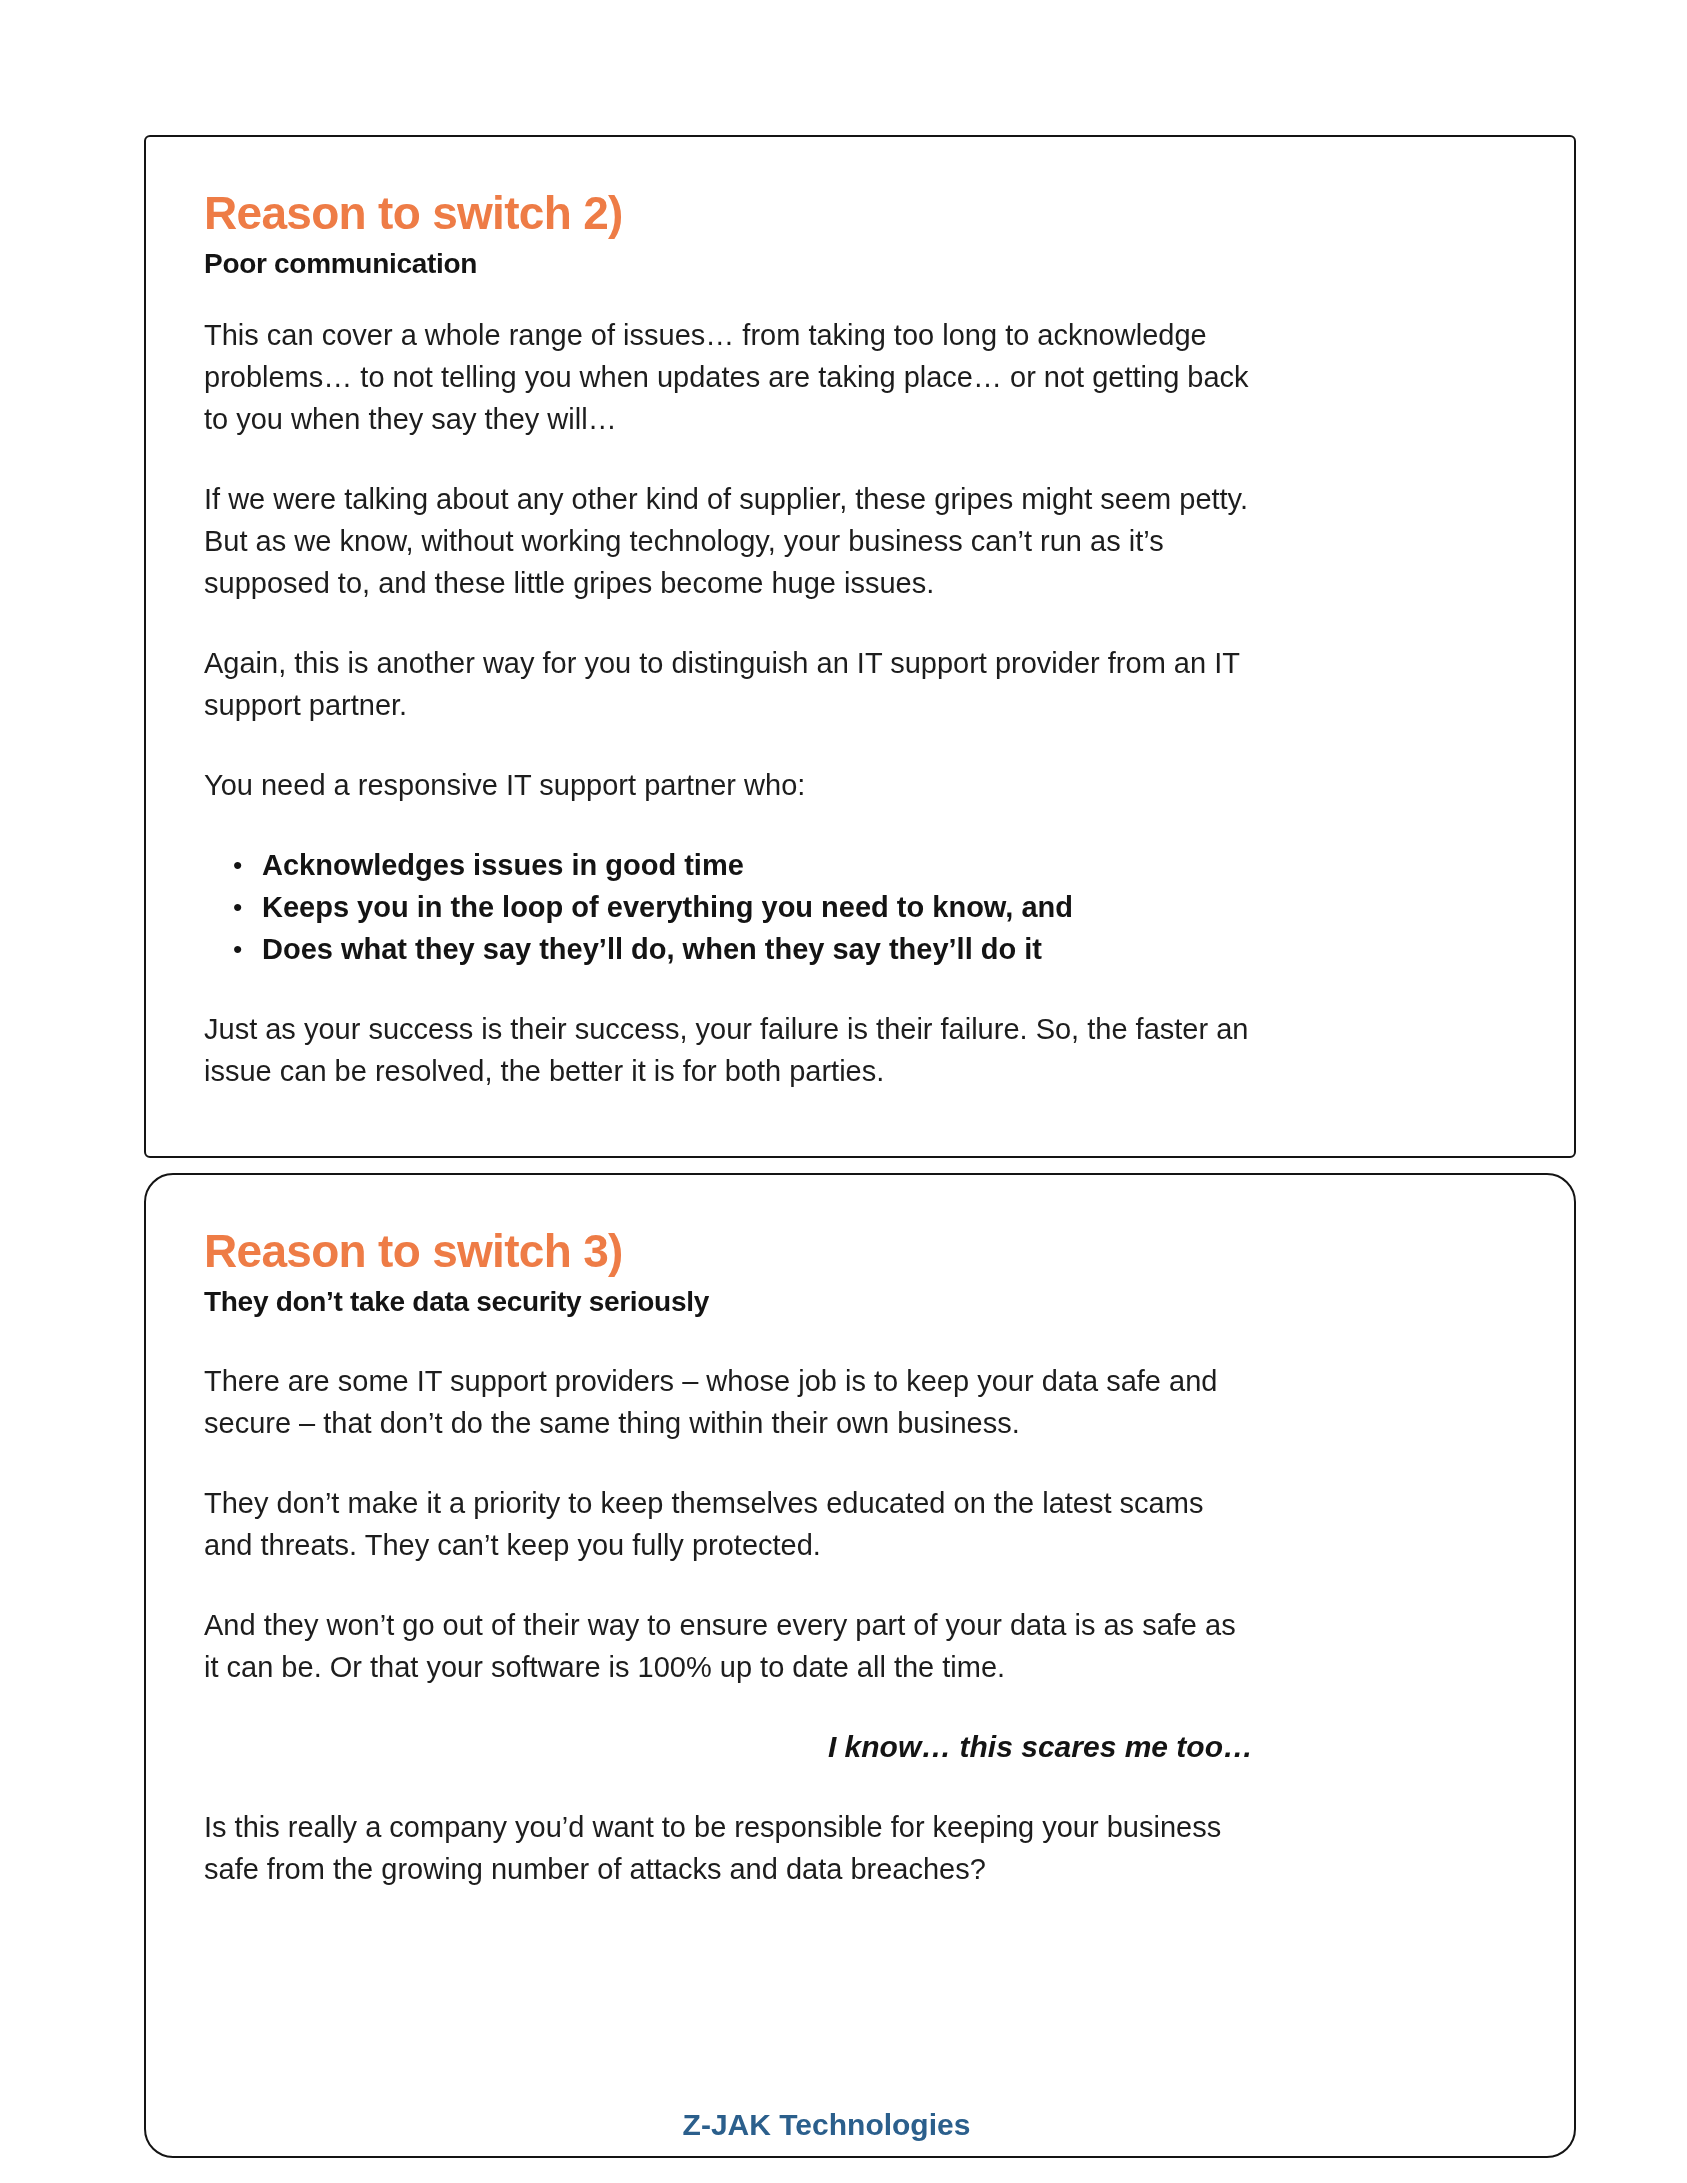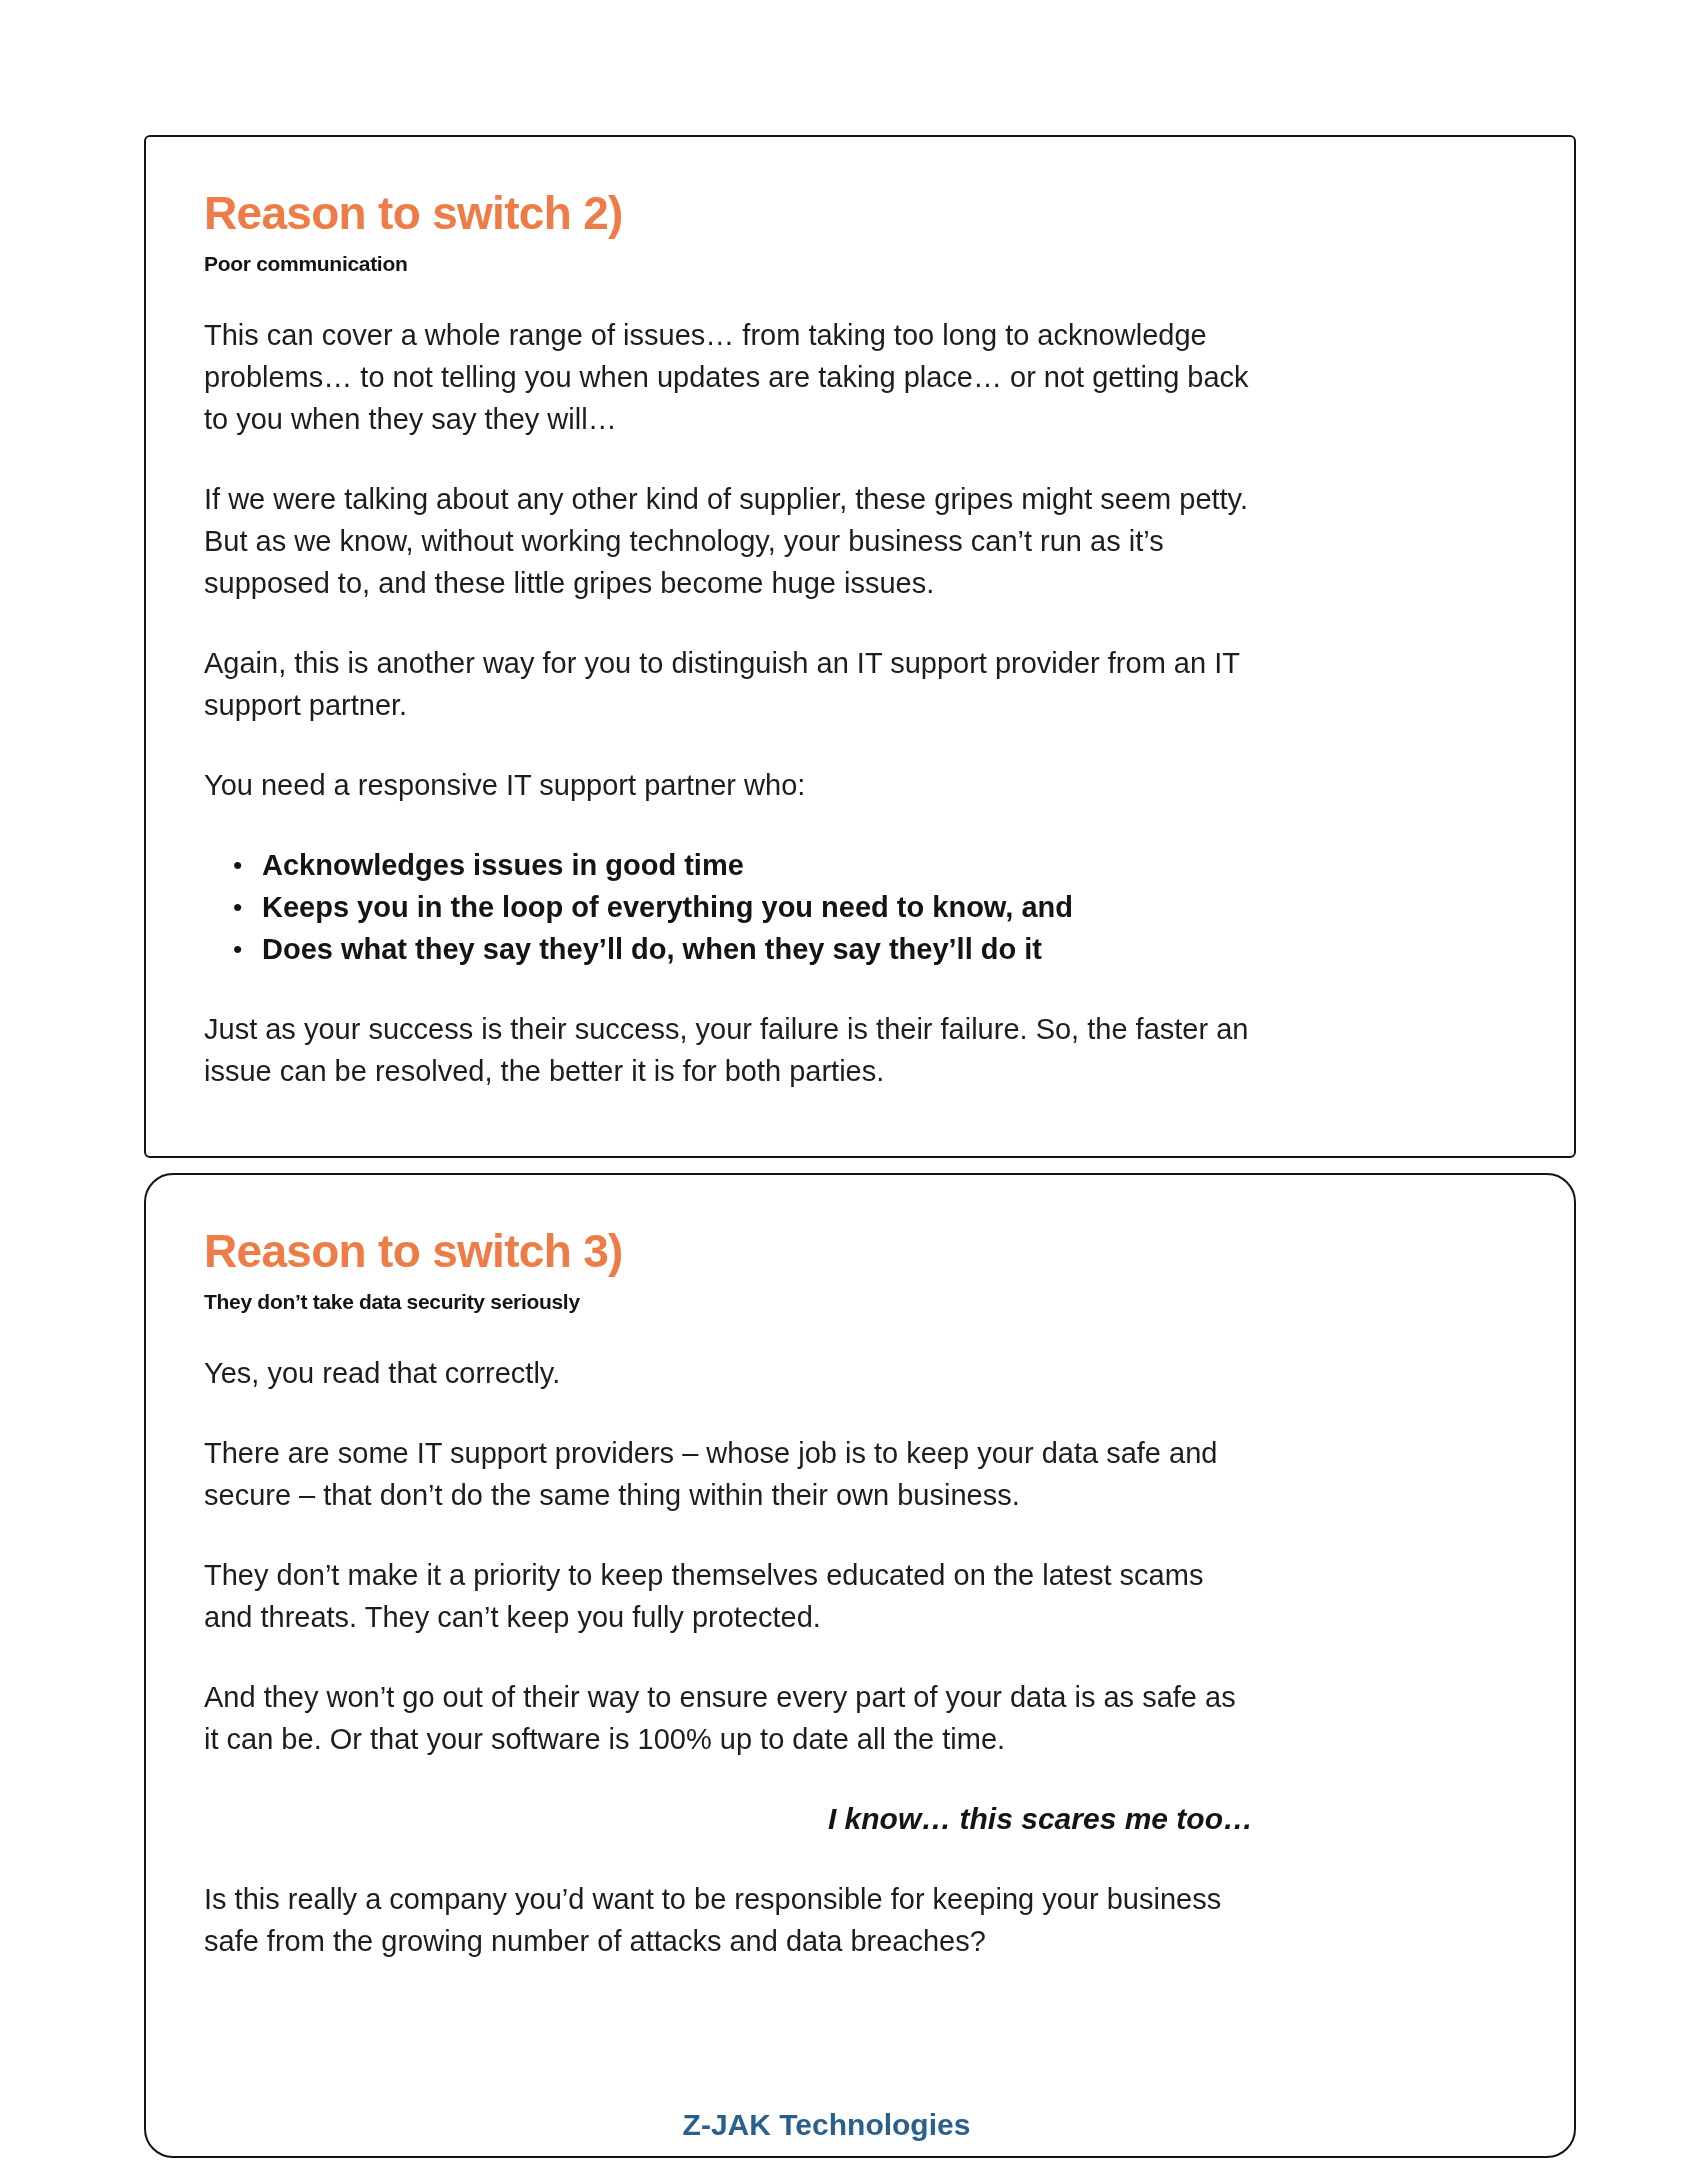--- a/index.html
+++ b/index.html
@@ -42,21 +42,21 @@
   .card-heading {
     margin: 0;
     font-size: 46px;
     line-height: 54px;
     font-weight: 700;
     letter-spacing: -0.7px;
     color: #EE7C46;
   }
   .card-subheading {
     margin: 4px 0 0 0;
-    font-size: 21px;
+    font-size: 28px;
     line-height: 40px;
     font-weight: 700;
     letter-spacing: -0.3px;
     color: #141414;
   }
   .body-par {
     margin: 38px 0 0 0;
     font-size: 29px;
     line-height: 42px;
     font-weight: 400;
@@ -142,21 +142,20 @@
       </li>
     </ul>
 
     <p class="body-par">Just as your success is their success, your failure is their failure. So, the faster an issue can be resolved, the better it is for both parties.</p>
   </section>
 
   <section class="card card-2">
     <h1 class="card-heading">Reason to switch 3)</h1>
     <h2 class="card-subheading">They don’t take data security seriously</h2>
 
-    <p class="body-par first">Yes, you read that correctly.</p>
     <p class="body-par">There are some IT support providers – whose job is to keep your data safe and secure – that don’t do the same thing within their own business.</p>
     <p class="body-par">They don’t make it a priority to keep themselves educated on the latest scams and threats. They can’t keep you fully protected.</p>
     <p class="body-par">And they won’t go out of their way to ensure every part of your data is as safe as it can be. Or that your software is 100% up to date all the time.</p>
 
     <p class="emphasis-par">I know… this scares me too…</p>
 
     <p class="body-par">Is this really a company you’d want to be responsible for keeping your business safe from the growing number of attacks and data breaches?</p>
   </section>
 
   <footer class="page-footer">

